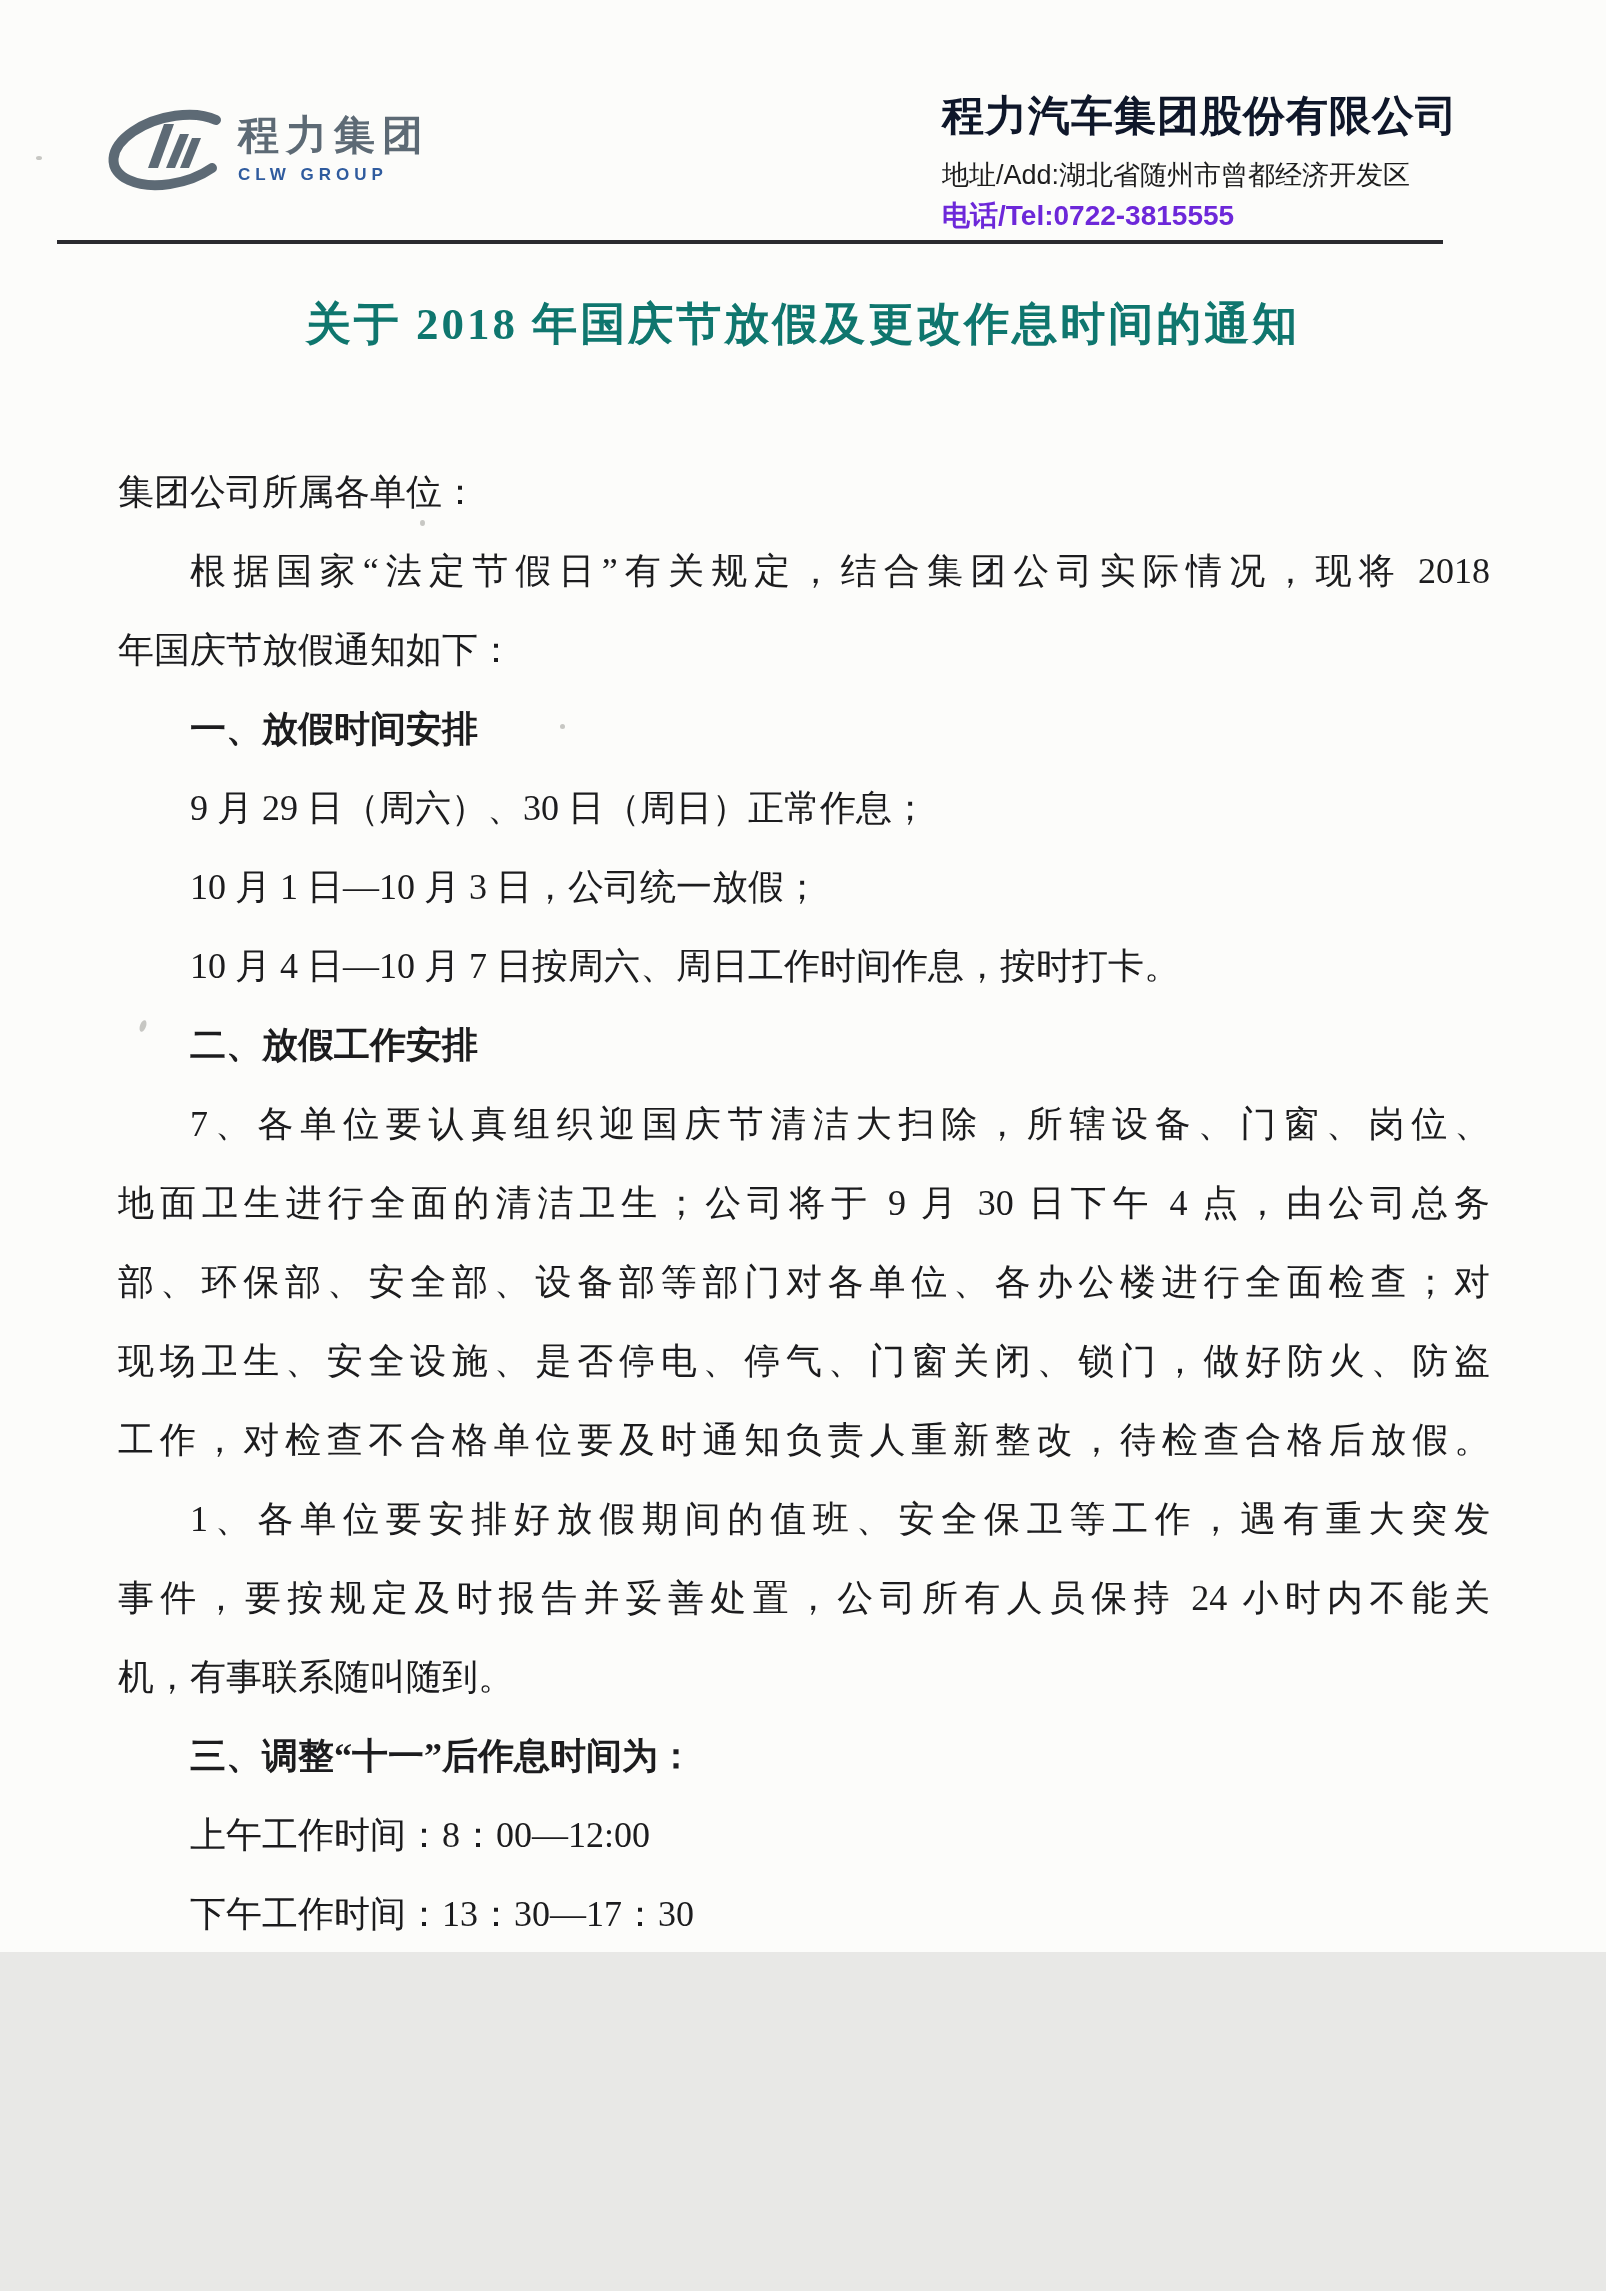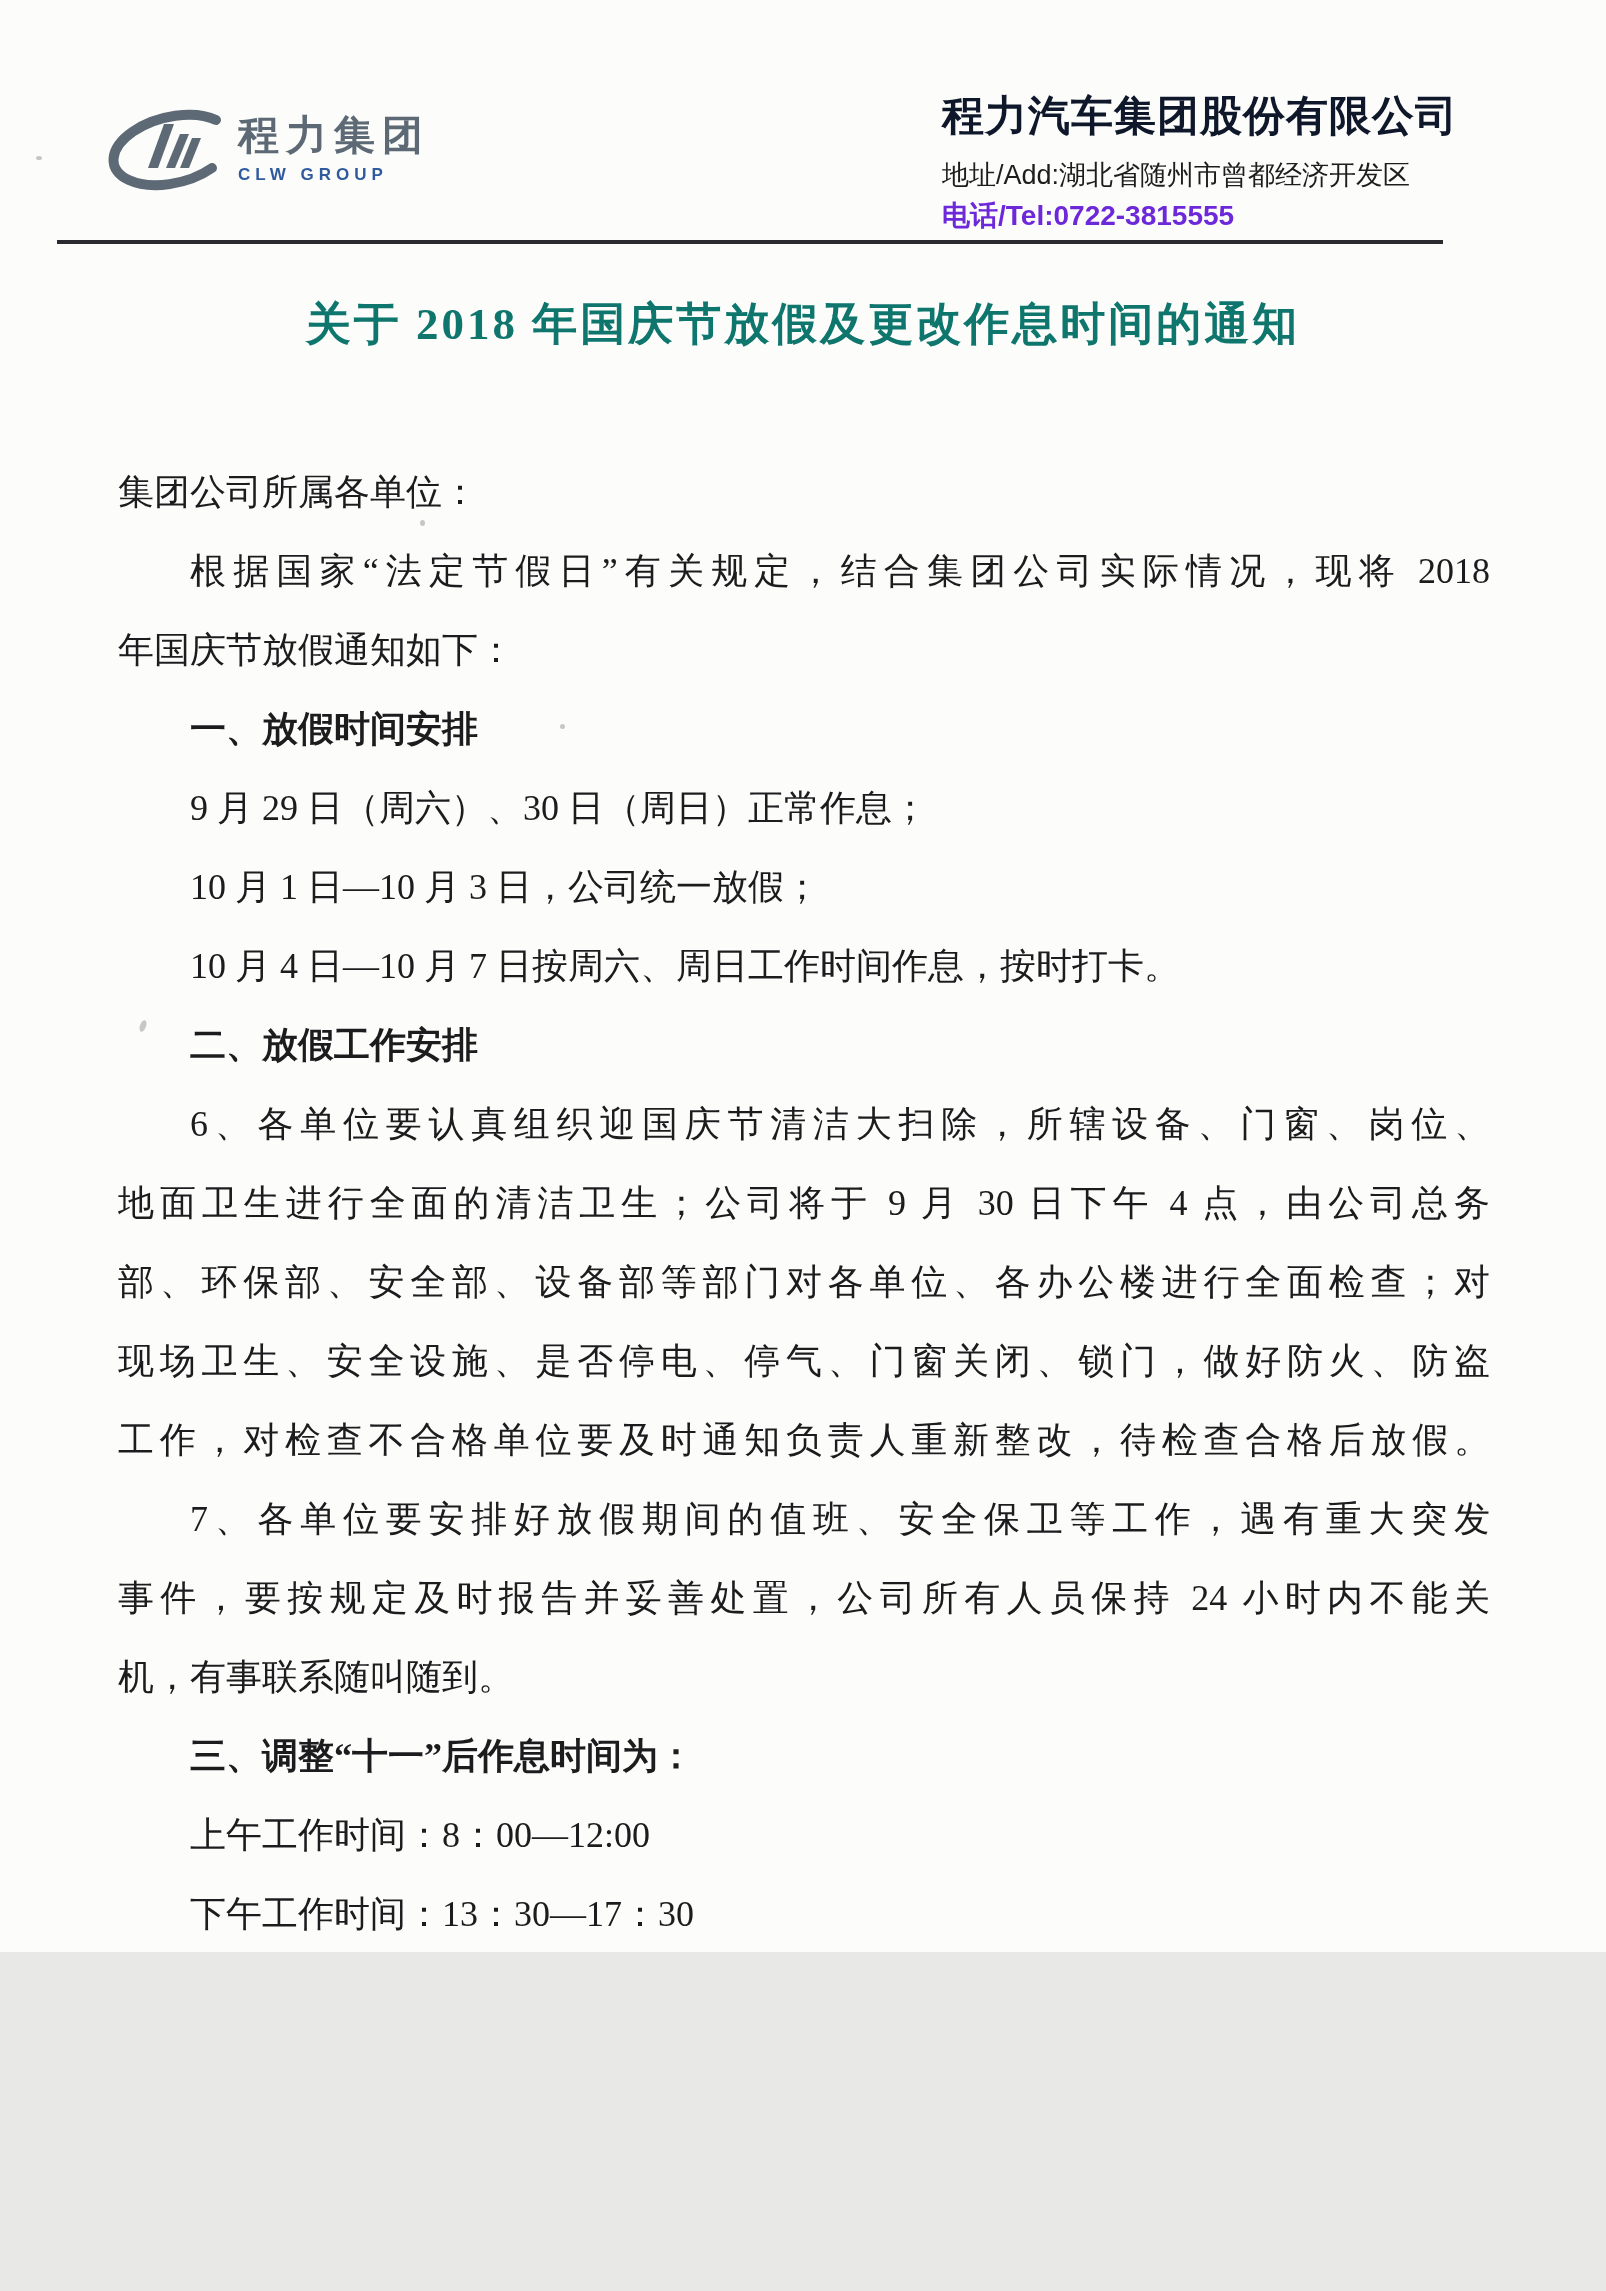--- a/index.html
+++ b/index.html
@@ -104,26 +104,26 @@
 
   <div class="body-block">
     <div class="line">集团公司所属各单位：</div>
     <div class="line indent justify">根据国家“法定节假日”有关规定，结合集团公司实际情况，现将 2018</div>
     <div class="line">年国庆节放假通知如下：</div>
     <div class="line indent bold">一、放假时间安排</div>
     <div class="line indent">9 月 29 日（周六）、30 日（周日）正常作息；</div>
     <div class="line indent">10 月 1 日—10 月 3 日，公司统一放假；</div>
     <div class="line indent">10 月 4 日—10 月 7 日按周六、周日工作时间作息，按时打卡。</div>
     <div class="line indent bold">二、放假工作安排</div>
-    <div class="line indent justify">6、各单位要认真组织迎国庆节清洁大扫除，所辖设备、门窗、岗位、</div>
+    <div class="line indent justify">7、各单位要认真组织迎国庆节清洁大扫除，所辖设备、门窗、岗位、</div>
     <div class="line justify">地面卫生进行全面的清洁卫生；公司将于 9 月 30 日下午 4 点，由公司总务</div>
     <div class="line justify">部、环保部、安全部、设备部等部门对各单位、各办公楼进行全面检查；对</div>
     <div class="line justify">现场卫生、安全设施、是否停电、停气、门窗关闭、锁门，做好防火、防盗</div>
     <div class="line justify">工作，对检查不合格单位要及时通知负责人重新整改，待检查合格后放假。</div>
-    <div class="line indent justify">7、各单位要安排好放假期间的值班、安全保卫等工作，遇有重大突发</div>
+    <div class="line indent justify">1、各单位要安排好放假期间的值班、安全保卫等工作，遇有重大突发</div>
     <div class="line justify">事件，要按规定及时报告并妥善处置，公司所有人员保持 24 小时内不能关</div>
     <div class="line">机，有事联系随叫随到。</div>
     <div class="line indent bold">三、调整“十一”后作息时间为：</div>
     <div class="line indent">上午工作时间：8：00—12:00</div>
     <div class="line indent">下午工作时间：13：30—17：30</div>
     <div class="line indent bold">四、法定节假日</div>
   </div>
 
   <div class="speck s1"></div>
   <div class="speck s2"></div>

